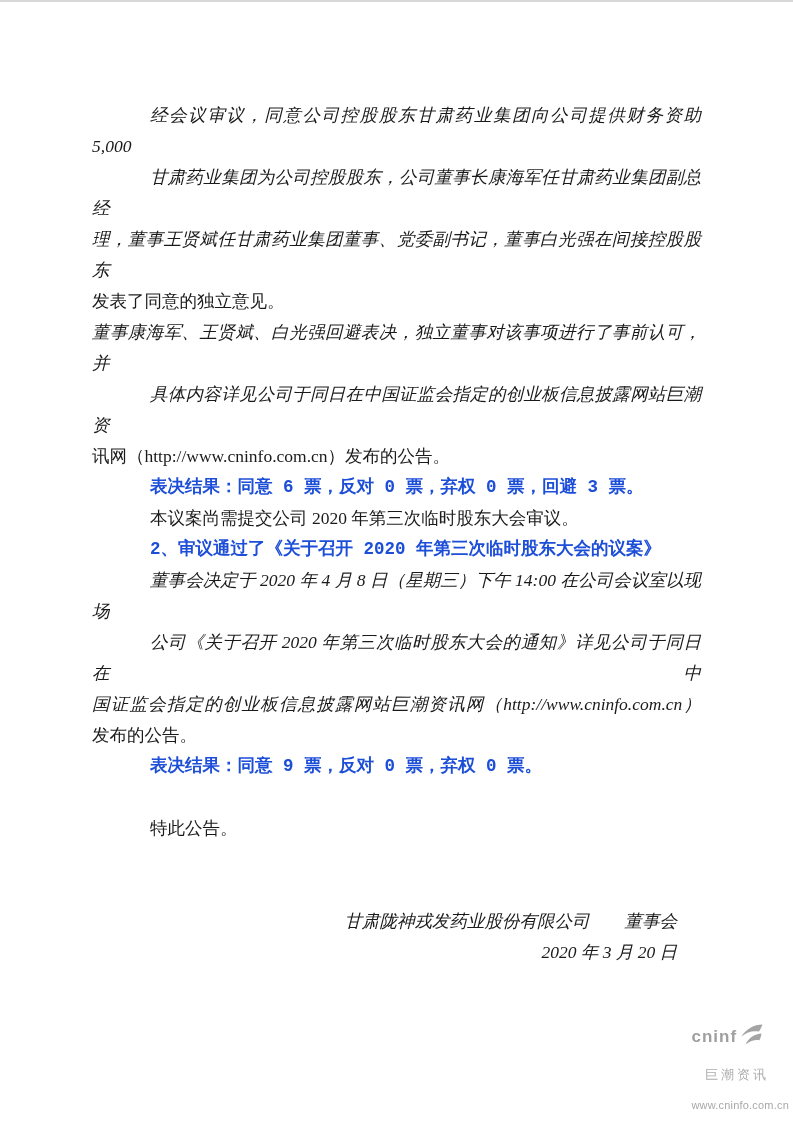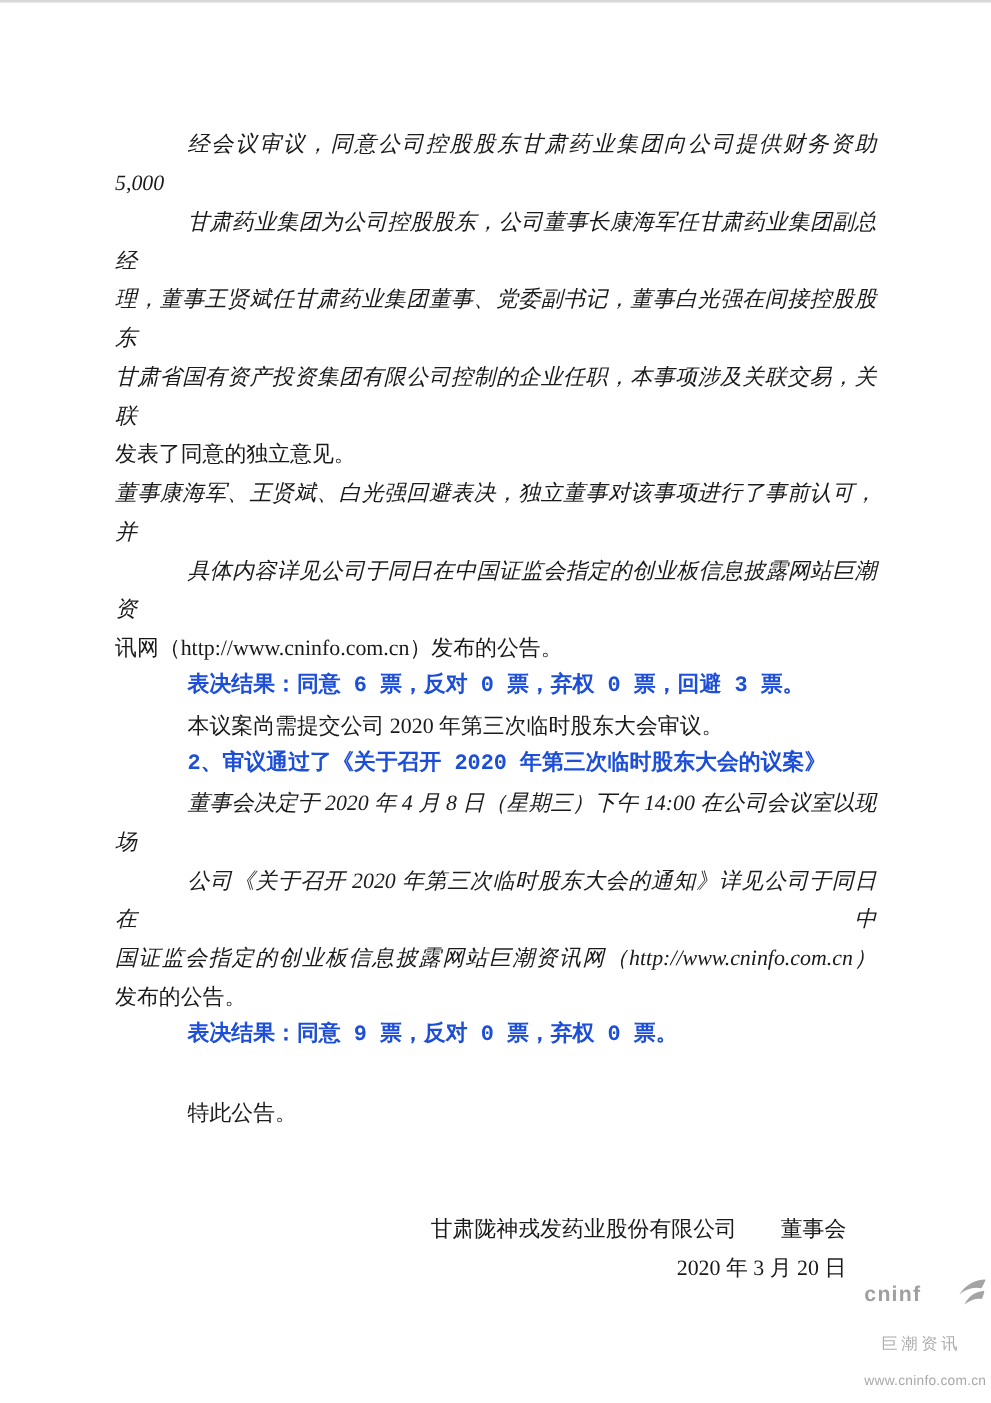--- a/index.html
+++ b/index.html
@@ -38,36 +38,37 @@
   .line.bold {
     font-family: Liberation Mono, monospace;
     font-weight: 700;
     color: #1d4ed8;
   }
   .line.indent { text-indent: 58px; }
   .line.fill { text-align-last: justify; font-style: italic; }
   .line.sig {
     text-align-last: right;
     padding-right: 24px;
+    font-style: italic;
   }
   .line.blank { text-align-last: auto; }
 
   .footer-logo {
     position: absolute;
     right: 4px;
     bottom: 11px;
     text-align: right;
     color: #a8a8a8;
     font-family: "Liberation Sans", "DejaVu Sans", sans-serif;
     line-height: 1;
   }
   .logo-row {
     display: flex;
     align-items: center;
-    justify-content: space-between;
+    justify-content: flex-start;
   }
   .logo-wordmark {
     font-size: 17px;
     font-weight: 700;
     letter-spacing: 1px;
     color: #9f9f9f;
   }
   .logo-swirl {
     margin-left: 2px;
     display: inline-block;
@@ -88,21 +89,20 @@
 </style>
 </head>
 <body>
 
 <div class="page">
 
   <div class="content">
       <div class="line body indent fill">经会议审议，同意公司控股股东甘肃药业集团向公司提供财务资助 5,000</div>
       <div class="line body indent fill">甘肃药业集团为公司控股股东，公司董事长康海军任甘肃药业集团副总经</div>
       <div class="line body fill">理，董事王贤斌任甘肃药业集团董事、党委副书记，董事白光强在间接控股股东</div>
-      <div class="line body fill">甘肃省国有资产投资集团有限公司控制的企业任职，本事项涉及关联交易，关联</div>
       <div class="line body">发表了同意的独立意见。</div>
       <div class="line body fill">董事康海军、王贤斌、白光强回避表决，独立董事对该事项进行了事前认可，并</div>
       <div class="line body indent fill">具体内容详见公司于同日在中国证监会指定的创业板信息披露网站巨潮资</div>
       <div class="line body">讯网（http://www.cninfo.com.cn）发布的公告。</div>
       <div class="line bold indent">表决结果：同意 6 票，反对 0 票，弃权 0 票，回避 3 票。</div>
       <div class="line body indent">本议案尚需提交公司 2020 年第三次临时股东大会审议。</div>
       <div class="line bold indent">2、审议通过了《关于召开 2020 年第三次临时股东大会的议案》</div>
       <div class="line body indent fill">董事会决定于 2020 年 4 月 8 日（星期三）下午 14:00 在公司会议室以现场</div>
       <div class="line body indent fill">公司《关于召开 2020 年第三次临时股东大会的通知》详见公司于同日在中</div>
       <div class="line body fill">国证监会指定的创业板信息披露网站巨潮资讯网（http://www.cninfo.com.cn）</div>

